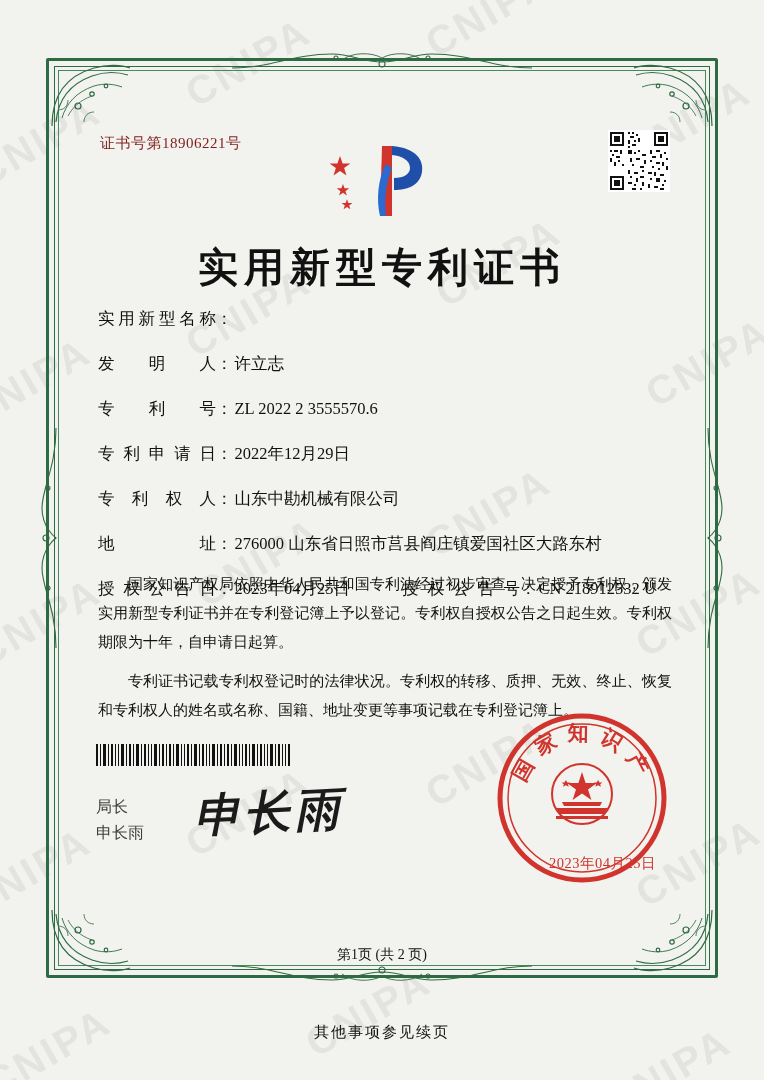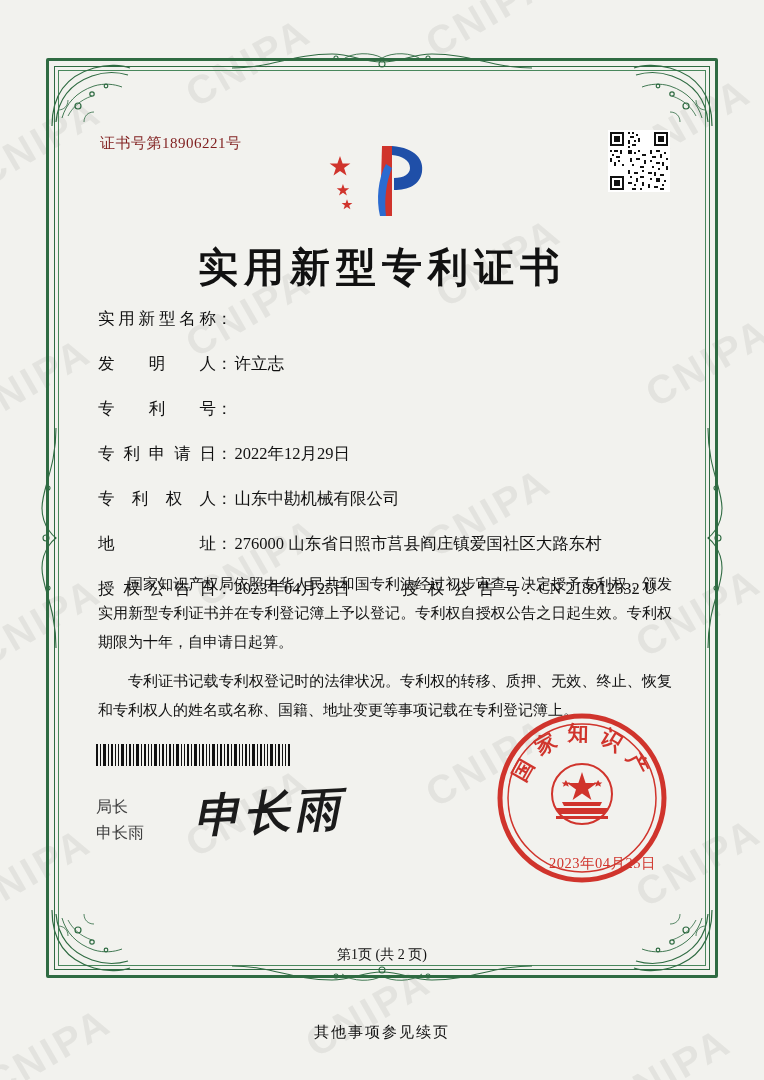--- a/index.html
+++ b/index.html
@@ -527,20 +527,21 @@
         <span class="field-value">许立志</span>
       </div>
 
       <div class="field-row">
         <div class="field-label">
           <span>专</span>
             <span>利</span>
             <span>号</span>
         </div>
         <span class="field-colon">：</span>
+        <span class="field-value">ZL 2022 2 3555570.6</span>
       </div>
 
       <div class="field-row">
         <div class="field-label">
           <span>专</span>
             <span>利</span>
             <span>申</span>
             <span>请</span>
             <span>日</span>
         </div>

